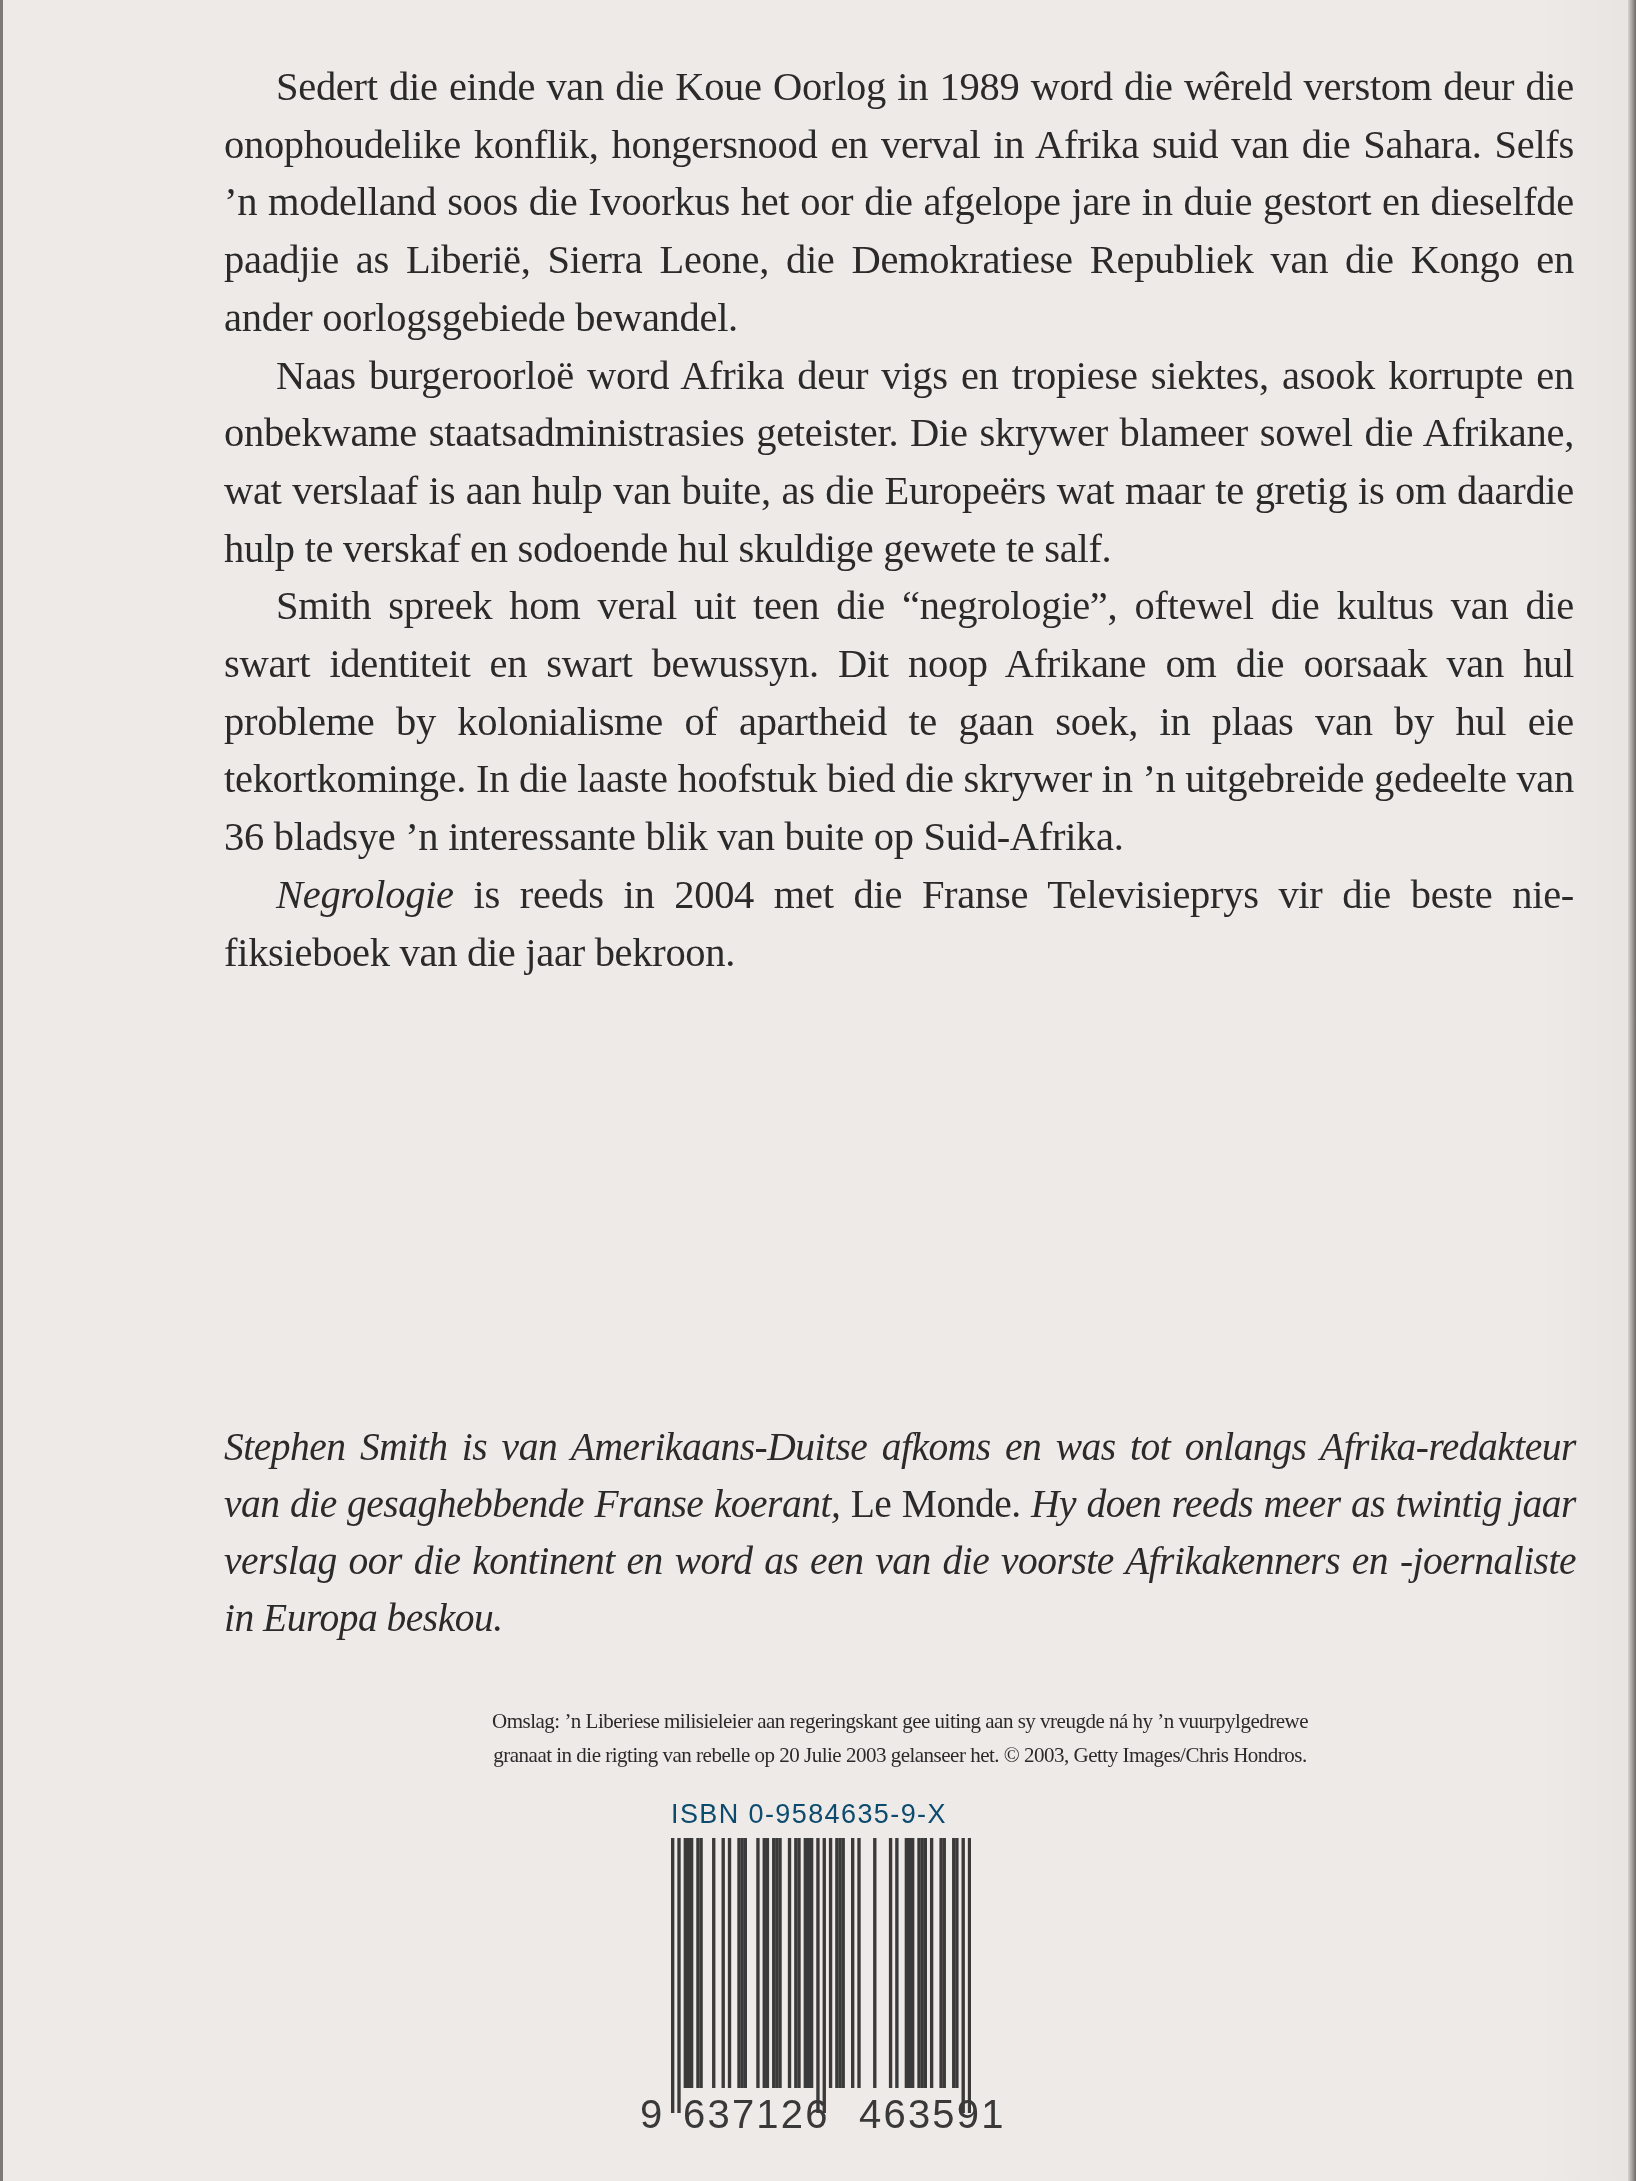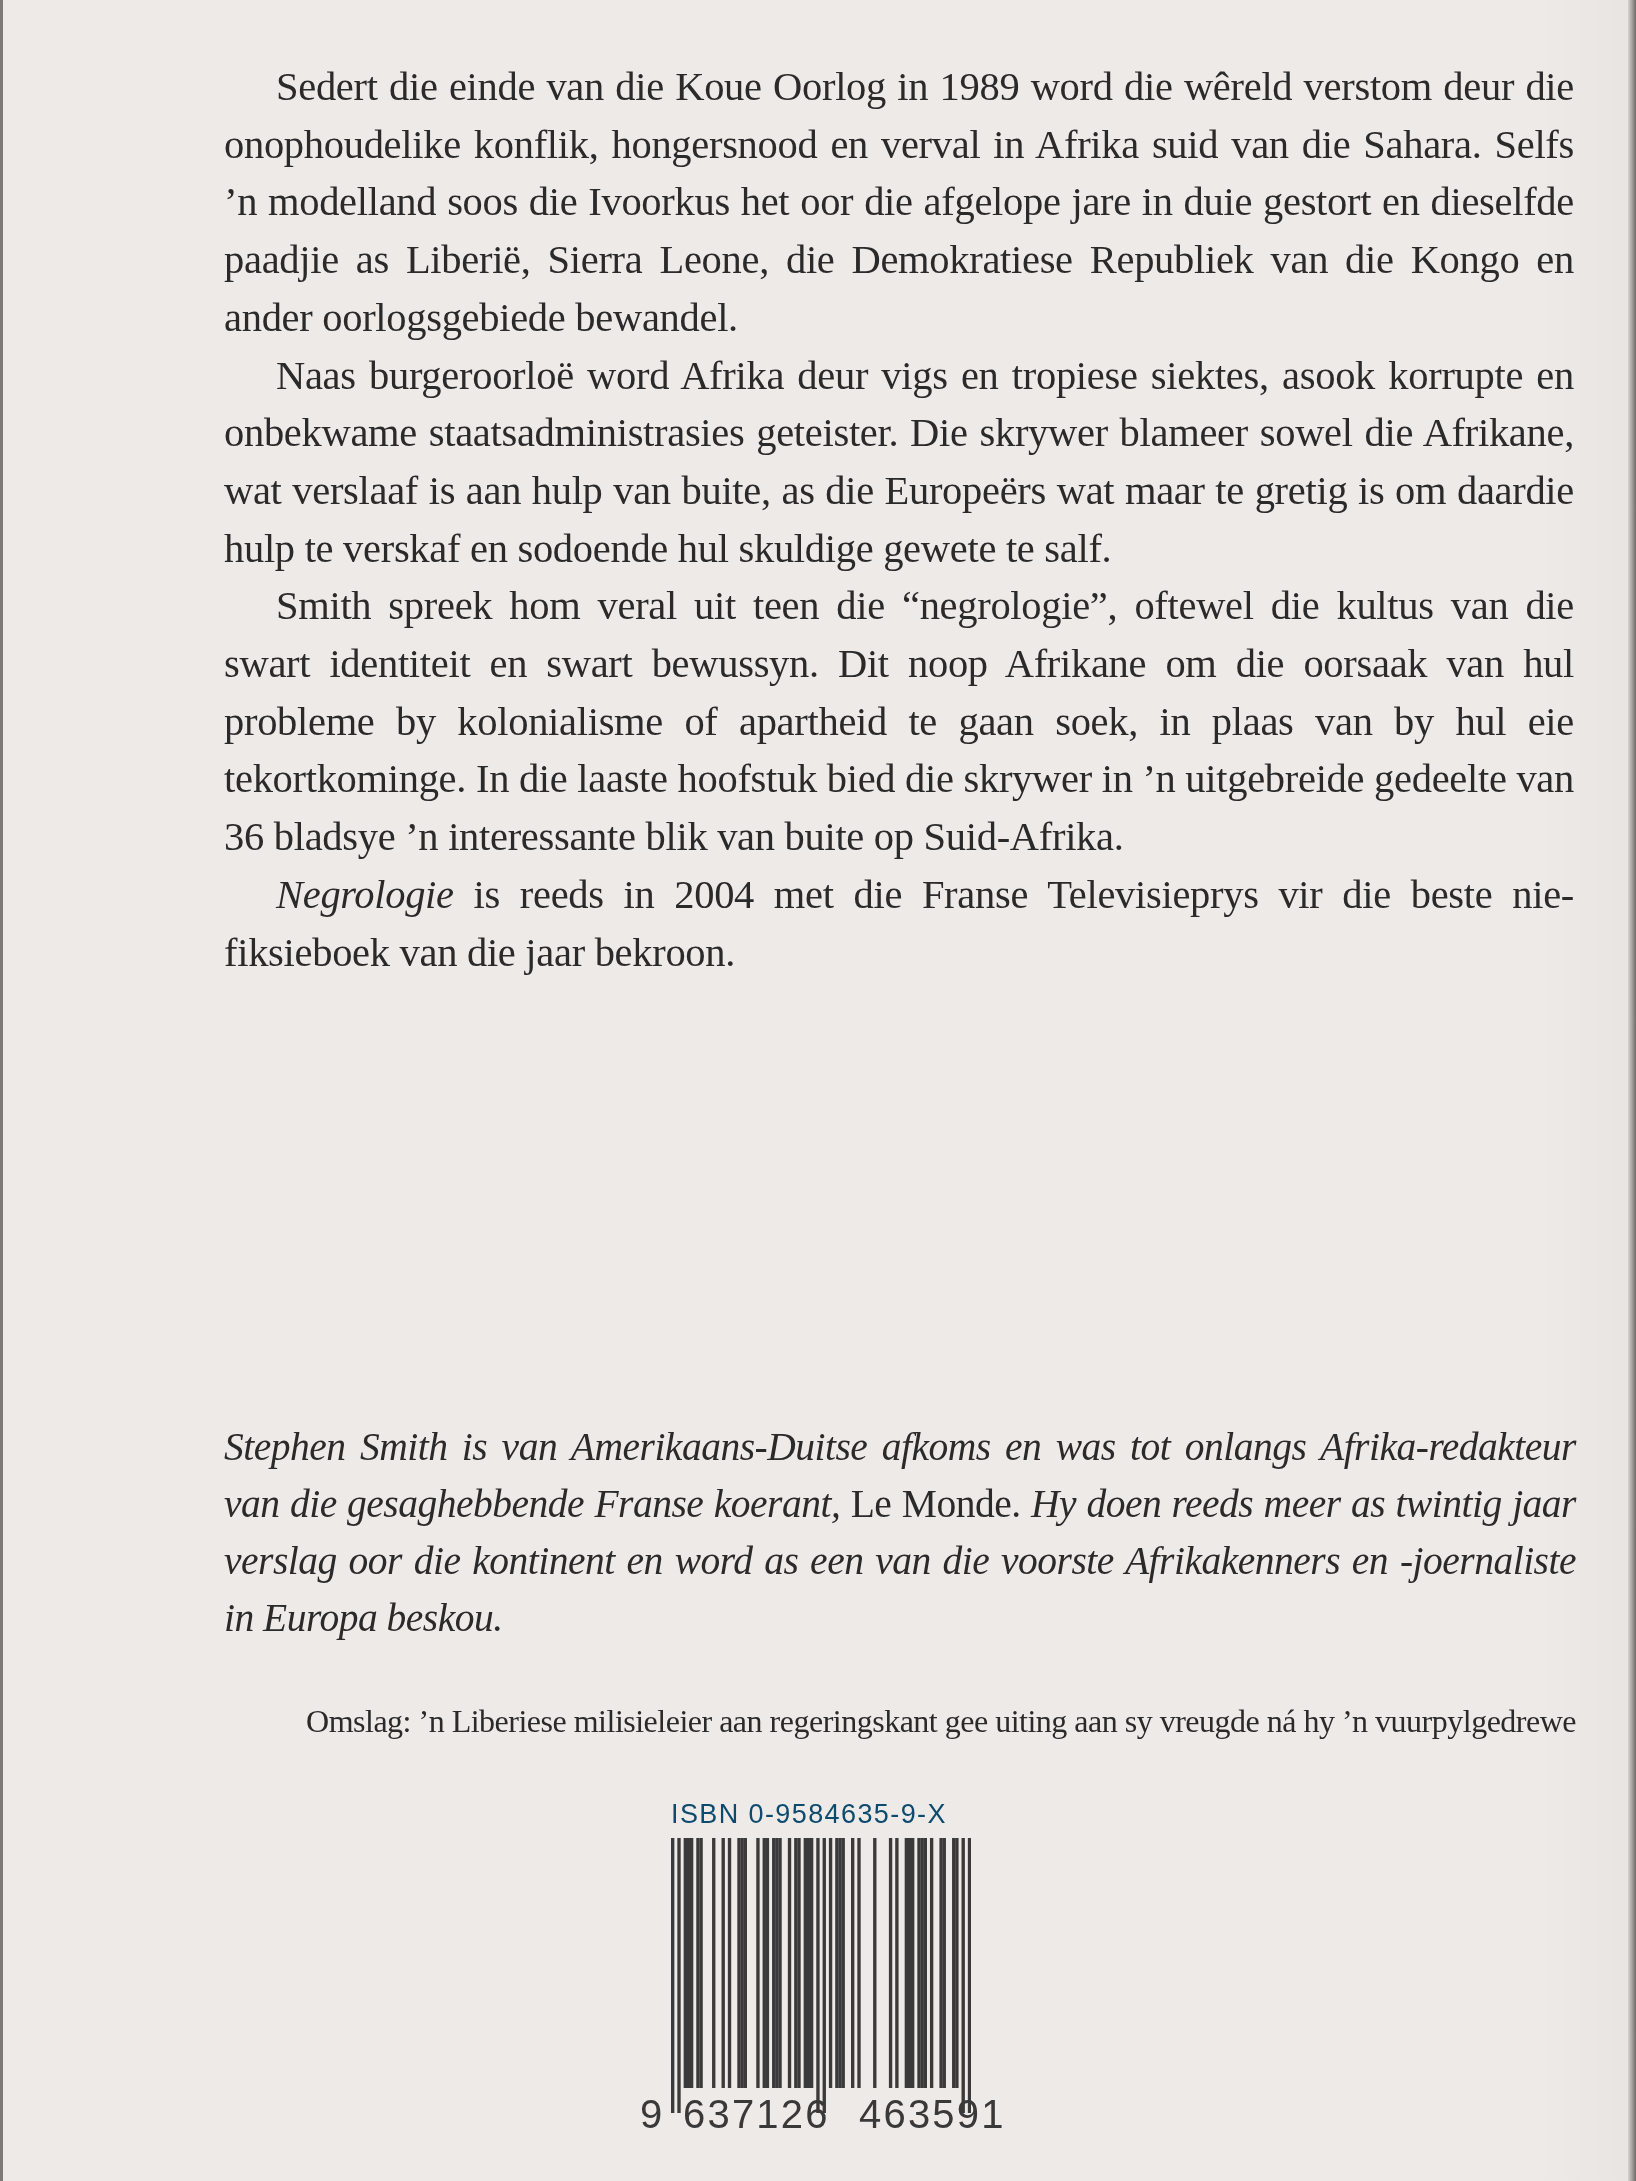--- a/index.html
+++ b/index.html
@@ -26,22 +26,22 @@
   .em { font-style: italic; }
   #blurb { top: 58px; }
   #bio {
     position: absolute; left: 224px; width: 1352px; top: 1408px;
     font-size: 39.5px; line-height: 57px; letter-spacing: -0.5px;
   }
   #bio .para { font-style: italic; margin-top: 11px; }
   #bio .roman { font-style: normal; }
   #credit {
     position: absolute; left: 224px; width: 1352px; top: 1704px;
-    font-size: 32px; line-height: 34px; letter-spacing: -0.5px;
-    text-align: right;
+    font-size: 21px; line-height: 34px; letter-spacing: -0.5px;
+    text-align: center;
   }
   #isbn-label {
     position: absolute; left: 671px; top: 1799px;
     font-family: "Liberation Sans", "DejaVu Sans", sans-serif;
     font-size: 27px; letter-spacing: 1.4px; color: #0c4a6e;
   }
   #barcode {
     position: absolute; left: 671px; top: 1838px; width: 300px; height: 280px;
   }
   #barcode svg { display: block; }
@@ -67,20 +67,21 @@
   <p class="para indent"><span>Smith spreek hom veral uit teen die “negrologie”, oftewel die kultus van die swart identiteit en swart bewussyn. Dit noop Afrikane om die oorsaak van hul probleme by kolonialisme of apartheid te gaan soek, in plaas van by hul eie tekortkominge. In die laaste hoofstuk bied die skrywer in ’n uitgebreide gedeelte van 36 bladsye ’n interessante blik van buite op Suid-Afrika.</span></p>
   <p class="para indent"><span class="em">Negrologie</span><span> is reeds in 2004 met die Franse Televisieprys vir die beste nie-fiksieboek van die jaar bekroon.</span></p>
 </div>
 
 <div id="bio">
   <p class="para"><span>Stephen Smith is van Amerikaans-Duitse afkoms en was tot onlangs Afrika-redakteur van die gesaghebbende Franse koerant, </span><span class="roman">Le Monde.</span><span> Hy doen reeds meer as twintig jaar verslag oor die kontinent en word as een van die voorste Afrikakenners en -joernaliste in Europa beskou.</span></p>
 </div>
 
 <div id="credit">
   <div>Omslag: ’n Liberiese milisieleier aan regeringskant gee uiting aan sy vreugde ná hy ’n vuurpylgedrewe</div>
+  <div>granaat in die rigting van rebelle op 20 Julie 2003 gelanseer het. © 2003, Getty Images/Chris Hondros.</div>
 </div>
 
 <div id="isbn-label">ISBN 0-9584635-9-X</div>
 
 <div id="barcode">
   <svg id="barcode-svg" width="300" height="280" viewBox="0 0 300 280">
       <rect x="0.00" y="0" width="3.36" height="275" fill="#3b3a3a"></rect>
       <rect x="6.32" y="0" width="3.36" height="275" fill="#3b3a3a"></rect>
       <rect x="12.63" y="0" width="3.36" height="250" fill="#3b3a3a"></rect>
       <rect x="15.79" y="0" width="3.36" height="250" fill="#3b3a3a"></rect>

